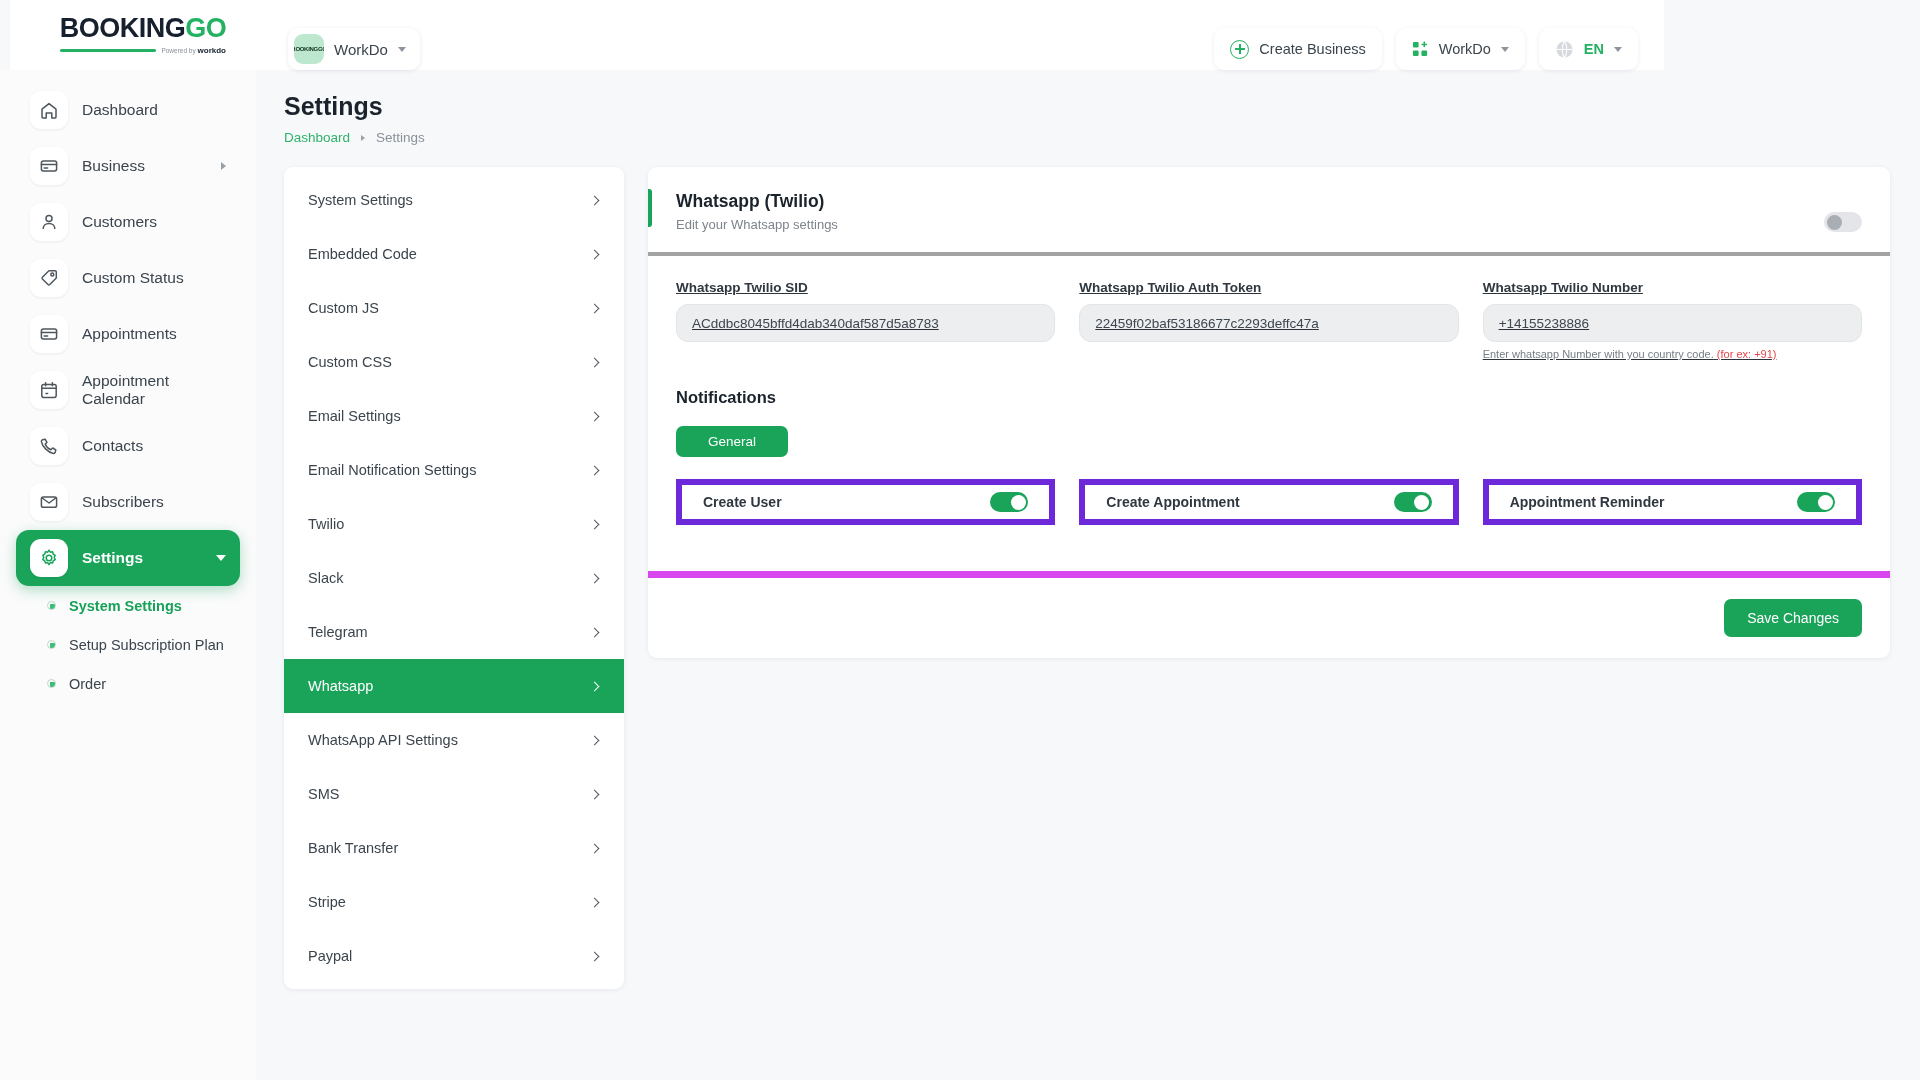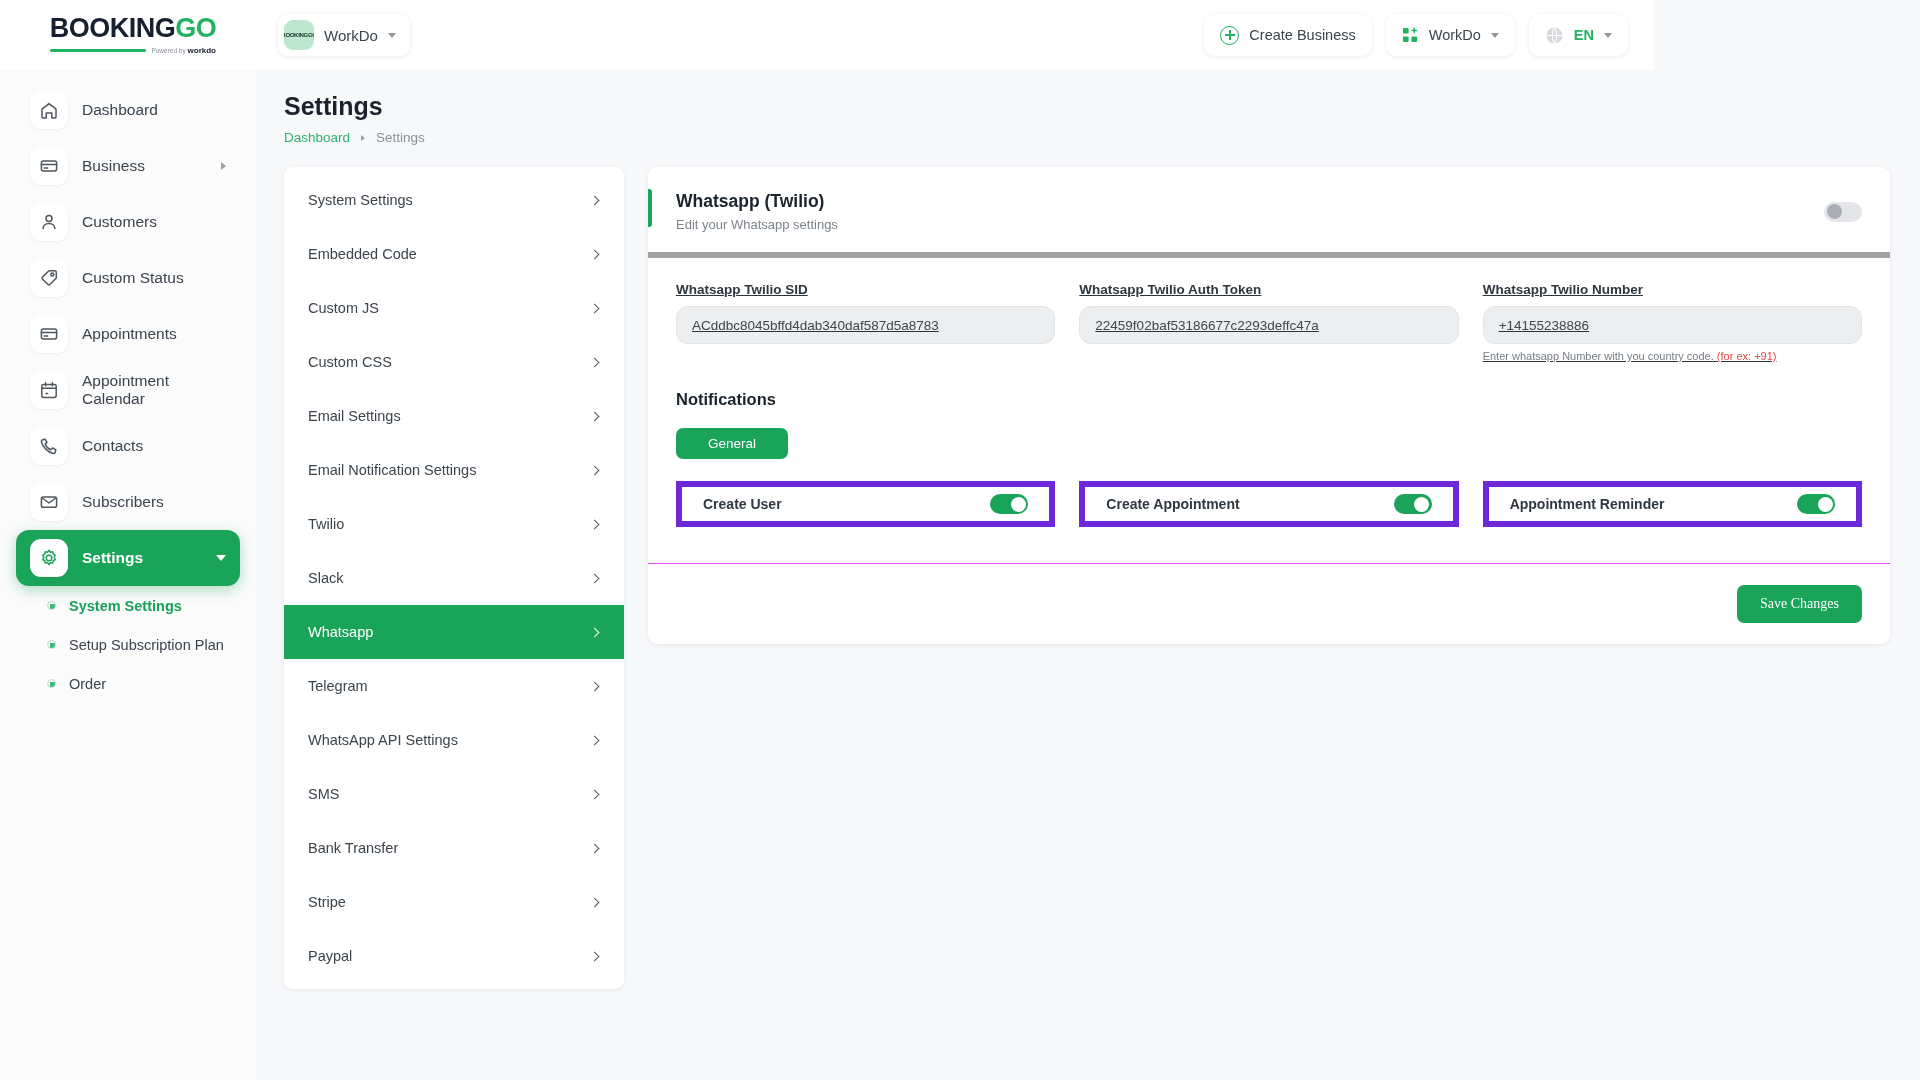--- a/index.html
+++ b/index.html
@@ -7,22 +7,22 @@
     width: 1920px; height: 1080px;
     font-family: "Liberation Sans", sans-serif;
     background: #f7f8fa;
     overflow: hidden;
     color: #2c333a;
   }
   .app { position: relative; width: 1920px; height: 1080px; }
 
   
   .topbar {
-    position: absolute; top: 0; left: 0; width: 1654px; height: 70px;
-    background: #ffffff; display: flex; align-items: center;
+    position: absolute; top: 0; left: 10px; width: 1654px; height: 70px;
+    background: #ffffff; display: flex; align-items: flex-end;
     z-index: 20;
   }
   .logo-wrap {
     width: 256px; height: 70px; display: flex; align-items: center;
     justify-content: center; flex-direction: column; padding-left: 10px;
   }
   .logo-text { font-size: 27px; font-weight: bold; letter-spacing: -0.5px; line-height: 1; }
   .logo-text .dark { color: #16202e; }
   .logo-text .accent { color: #22b261; }
   .logo-sub {
@@ -140,21 +140,21 @@
   .list-row.active { background: #1aa45a; color: #fff; }
   .list-row.active .chev { border-color: #fff; }
 
   
   .detail-card {
     flex: 1; background: #fff; border-radius: 9px;
     box-shadow: 0 1px 5px rgba(20,30,50,0.07); overflow: hidden;
   }
   .detail-head {
     position: relative; padding: 24px 28px 20px 28px;
-    border-bottom: 6px solid #a3a3a3; display: flex; align-items: center;
+    border-bottom: 4px solid #a3a3a3; display: flex; align-items: flex-end;
   }
   .accent-bar {
     position: absolute; left: 0; top: 22px; width: 4px; height: 38px;
     background: #1aa45a; border-radius: 0 3px 3px 0;
   }
   .detail-title { font-size: 17.5px; font-weight: bold; color: #1a222b; }
   .detail-sub { font-size: 13px; color: #7d848c; margin-top: 5px; }
   .toggle {
     width: 38px; height: 20px; border-radius: 11px; position: relative;
     flex: none; cursor: pointer; margin-left: auto;
@@ -189,22 +189,22 @@
   .notif-grid {
     display: grid; grid-template-columns: repeat(3, 1fr); gap: 19px 24px;
     margin-top: 22px;
   }
   .notif-row {
     height: 46px; border: 6px solid #6d28d9; background: #fff;
     display: flex; align-items: center; justify-content: space-between;
     padding: 0 21px; font-size: 14px; font-weight: bold; color: #2f3740;
   }
   .card-footer {
-    margin-top: 36px; border-top: 1px solid #d946ef;
-    padding: 21px 28px; display: flex; justify-content: flex-end; font-family: Liberation Serif, serif;
+    margin-top: 46px; border-top: 7px solid #d946ef;
+    padding: 21px 28px; display: flex; justify-content: flex-end;
   }
   .save-btn {
     height: 38px; padding: 0 23px; border-radius: 7px; background: #1aa45a;
     color: #fff; font-size: 14px; display: flex; align-items: center;
     justify-content: center; cursor: pointer;
   }
   svg { display: block; }
 </style>
 </head>
 <body>
@@ -397,26 +397,26 @@
               <span class="chev"></span>
             </div>
             <div class="list-row">
               <span>Twilio</span>
               <span class="chev"></span>
             </div>
             <div class="list-row">
               <span>Slack</span>
               <span class="chev"></span>
             </div>
+            <div class="list-row">
+              <span>Telegram</span>
+              <span class="chev"></span>
+            </div>
             <div class="list-row active">
               <span>Whatsapp</span>
-              <span class="chev"></span>
-            </div>
-            <div class="list-row">
-              <span>Telegram</span>
               <span class="chev"></span>
             </div>
             <div class="list-row">
               <span>WhatsApp API Settings</span>
               <span class="chev"></span>
             </div>
             <div class="list-row">
               <span>SMS</span>
               <span class="chev"></span>
             </div>

